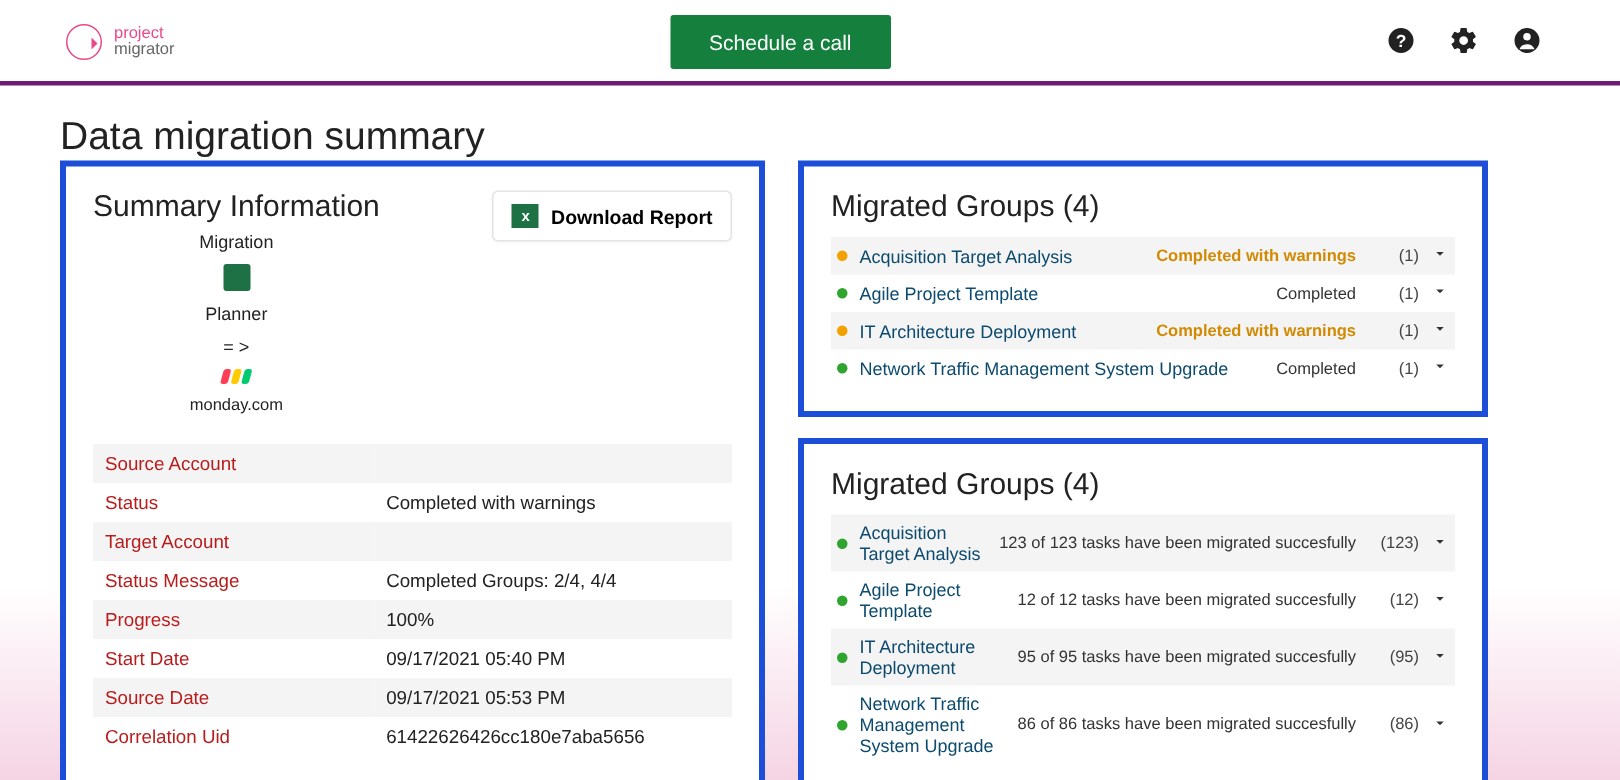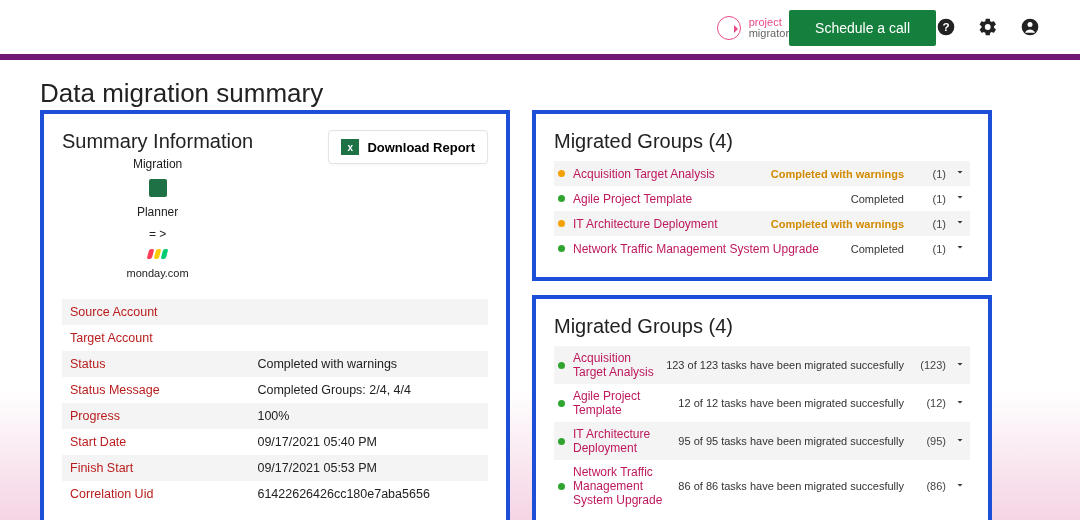--- a/index.html
+++ b/index.html
@@ -8,23 +8,23 @@
     font-size: 13px;
     color: #222;
     background: linear-gradient(to bottom, #ffffff 0%, #ffffff 75%, #f5d4e4 100%);
     width: 1080px;
     height: 520px;
     overflow: hidden;
   }
   .topbar {
     display: flex;
     align-items: center;
-    justify-content: flex-end;
-    padding: 10px 40px 8px 44px;
-    border-bottom: 6px solid #701a75;
+    justify-content: space-between;
+    padding: 10px 52px 8px 44px;
+    border-bottom: 3px solid #701a75;
     background: #fff;
   }
   .brand {
     display: flex;
     align-items: center;
     gap: 8px;
   }
   .brand-logo {
     width: 24px; height: 24px;
     border: 1.5px solid #e84a8a;
@@ -140,21 +140,21 @@
     display: flex;
     align-items: center;
     padding: 5px 4px;
     font-size: 12px;
     gap: 8px;
   }
   .group-row:nth-child(odd) { background: #f4f4f4; }
   .dot { width: 7px; height: 7px; border-radius: 50%; flex-shrink:0; }
   .dot.green { background: #2fa52f; }
   .dot.orange { background: #f2a100; }
-  .gname { flex: 1; color:#be185d; }
+  .gname { flex: 1; color:#0c4a6e; }
   .gstatus { font-size: 11px; color:#333; white-space:nowrap; }
   .gstatus.warn { color: #d28a00; font-weight:600; }
   .gcount { font-size: 11px; color:#444; width: 34px; text-align:right; }
   .expand { cursor:pointer; }
   .expand svg { width:12px; height:12px; fill:#333; }
 </style>
 </head>
 <body>
 
 <div class="topbar">
@@ -210,41 +210,41 @@
             <span>Download Report</span>
           </button>
         </div>
         <table class="kv">
           <tbody id="summary-rows">
               <tr>
                 <td>Source Account</td>
                 <td></td>
               </tr>
               <tr>
+                <td>Status</td>
+                <td>Completed with warnings</td>
+              </tr>
+              <tr>
                 <td>Target Account</td>
                 <td></td>
               </tr>
               <tr>
-                <td>Status</td>
-                <td>Completed with warnings</td>
-              </tr>
-              <tr>
                 <td>Status Message</td>
                 <td>Completed Groups: 2/4, 4/4</td>
               </tr>
               <tr>
                 <td>Progress</td>
                 <td>100%</td>
               </tr>
               <tr>
                 <td>Start Date</td>
                 <td>09/17/2021 05:40 PM</td>
               </tr>
               <tr>
-                <td>Finish Start</td>
+                <td>Source Date</td>
                 <td>09/17/2021 05:53 PM</td>
               </tr>
               <tr>
                 <td>Correlation Uid</td>
                 <td>61422626426cc180e7aba5656</td>
               </tr>
             </tbody>
         </table>
       </div>
 

